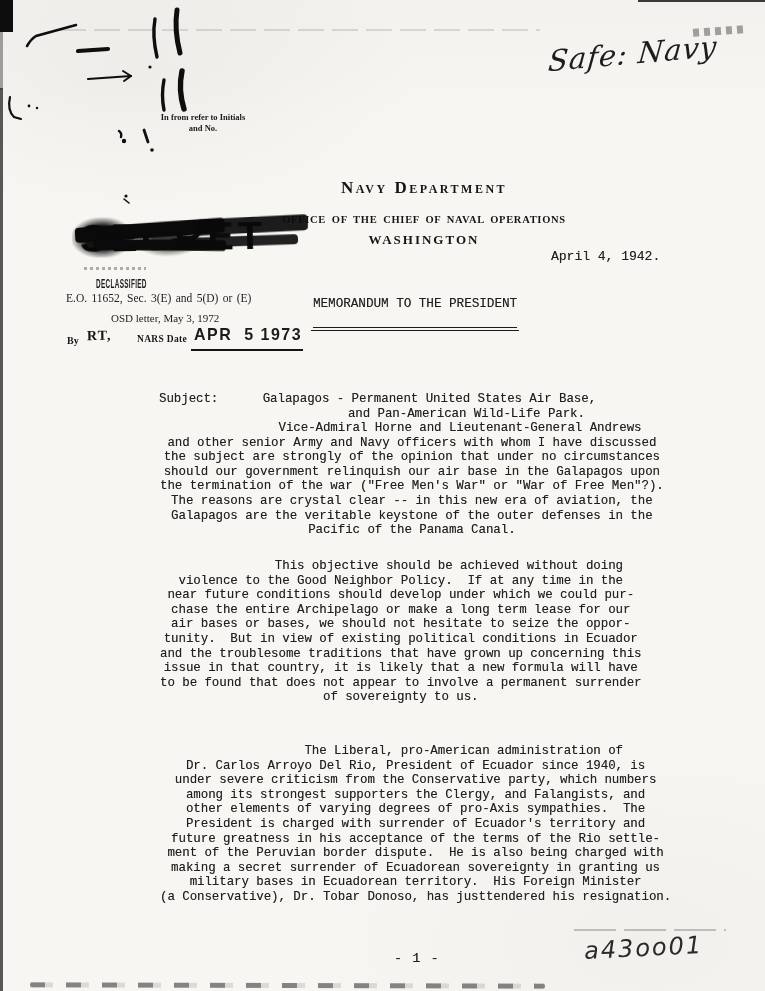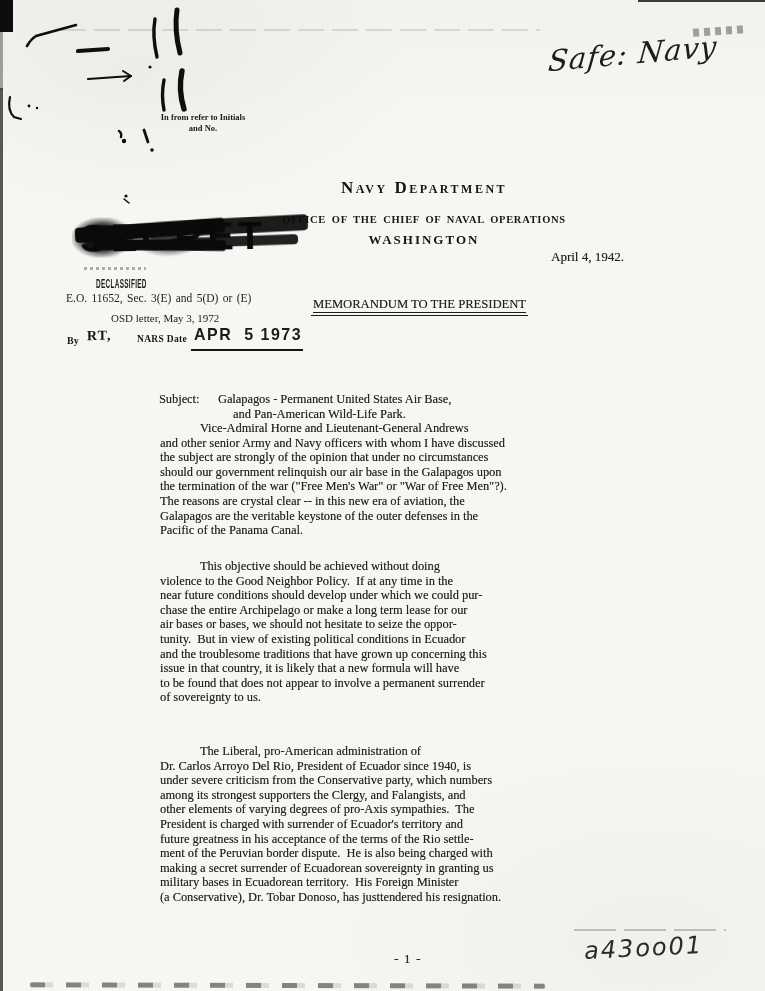--- a/index.html
+++ b/index.html
@@ -8,24 +8,25 @@
     background:#f7f6f2;
     background-image:
       radial-gradient(ellipse 400px 200px at 18% 8%, rgba(90,90,90,0.05), transparent 70%),
       radial-gradient(ellipse 500px 300px at 85% 95%, rgba(120,120,110,0.05), transparent 70%),
       linear-gradient(180deg, rgba(200,200,195,0.10) 0%, rgba(255,255,255,0) 12%);
     font-family:"Liberation Serif", serif; color:#1c1c1c;
   }
   .abs{position:absolute;}
   
   .tw{
-    font-family:Liberation Serif, serif;
+    font-family:Liberation Mono, monospace;
     font-size:12.35px; line-height:14.6px; color:#202020;
     white-space:pre; letter-spacing:0px;
     text-shadow:0.25px 0 0 rgba(25,25,25,0.45);
+    text-align:center;
   }
   
   .letterhead{left:244px; top:159px; width:360px; text-align:center;}
   .lh-dept{font:600 17px "Liberation Serif",serif; font-variant:small-caps; letter-spacing:2.5px; color:#141414;margin-top:19px;}
   .lh-office{margin-top:16px; font:700 10.5px "Liberation Serif",serif; letter-spacing:0.7px; word-spacing:2.5px; color:#161616;}
   .lh-city{margin-top:7px; font:700 13px "Liberation Serif",serif; letter-spacing:2px; color:#161616;}
   
   .secret{left:78px; top:214px; width:230px; height:48px; transform:rotate(-1deg); filter:blur(0.6px);}
   .secret-text{position:absolute; left:2px; top:0px; font:900 40px/46px "Liberation Sans",sans-serif; letter-spacing:4px; transform:scaleY(0.95); color:#0c0c0c;}
   .sbar{position:absolute; background:#0a0a0a; border-radius:4px;}
@@ -40,21 +41,21 @@
   .eo-line{left:66px; top:292px; font:400 11.5px "Liberation Serif",serif; color:#1d1d1d; word-spacing:1.5px;}
   .osd-line{left:111px; top:312px; font:400 11px "Liberation Serif",serif; color:#1d1d1d;}
   .by-label{left:67px; top:335px; font:700 10px "Liberation Serif",serif; color:#161616;}
   .by-initials{left:87px; top:328px; font:700 14px "Liberation Serif",serif; color:#141414; letter-spacing:1px; transform:rotate(-1deg);}
   .nars-label{left:137px; top:334px; font:700 9.5px "Liberation Serif",serif; color:#181818; letter-spacing:0.3px;}
   .nars-underline{left:191px; top:349px; width:112px; height:2px; background:#141414;}
   .date-stamp{left:194px; top:326px; font:600 16px "Liberation Sans",sans-serif; letter-spacing:1.5px; color:#1b1b1b; white-space:pre; transform:scaleY(1.05);}
   
   .date-line{left:551px; top:250px; font-size:13px;}
   .memo-title{left:313px; top:297px; font-size:12.6px;}
-  .dbl-underline{position:relative; border-bottom:1.5px solid #1a1a1a; padding-bottom:1px;}
+  .dbl-underline{position:relative; border-bottom:1.5px solid #1a1a1a; padding-bottom:16px;}
   .dbl-underline::after{content:""; position:absolute; left:-2px; right:-2px; bottom:-4px; height:1.5px; background:#1a1a1a;}
   
   .subject{left:159px; top:358px;margin-top:34px;}
   .para1{left:160px; top:421px;}
   .para2{left:160px; top:559px;}
   .para3{left:160px; top:744px;}
   .page-number{left:394px; top:952px; font-size:13.5px; letter-spacing:1px;}
   
   .hand-top{left:548px; top:34px; width:230px; font:italic 400 29px "DejaVu Serif",serif; color:#1d1d1d; transform:rotate(-5deg) skewX(-10deg); letter-spacing:1px; white-space:nowrap;}
   .hand-cat{left:584px; top:934px; font:oblique 400 24px "DejaVu Sans",sans-serif; color:#2a2a2a; transform:rotate(-3deg); letter-spacing:2px; white-space:nowrap;}

